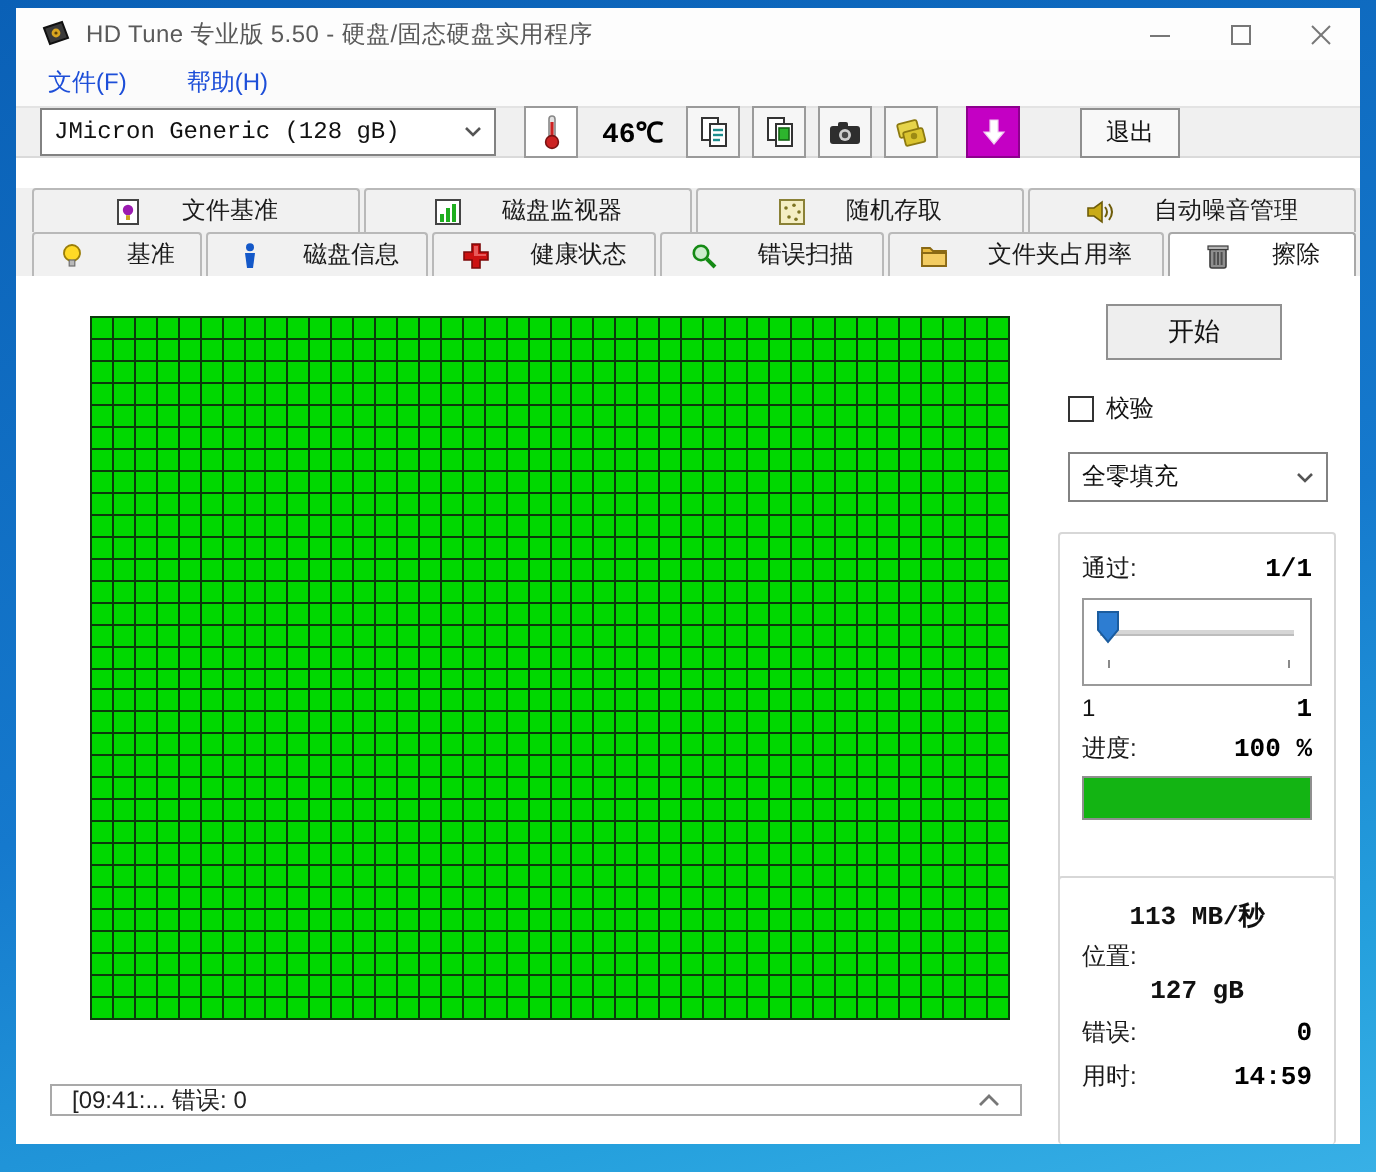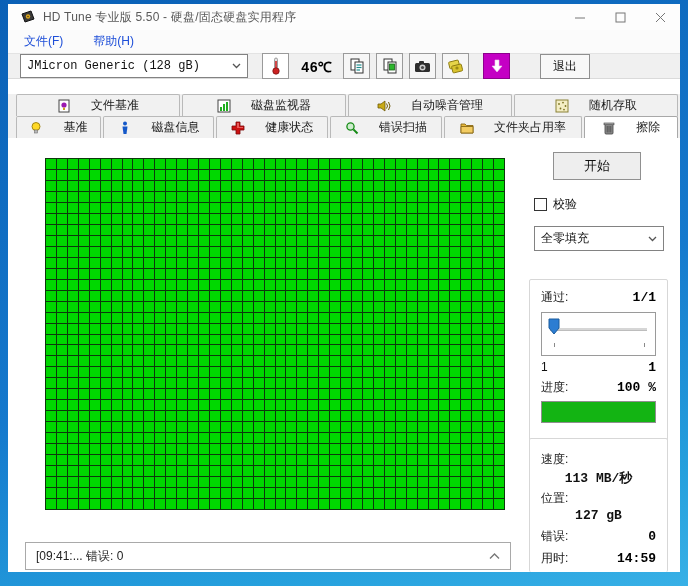--- a/index.html
+++ b/index.html
@@ -51,38 +51,38 @@
   .content{position:absolute;left:0;top:134px;width:100%;height:434px;background:#fff;}
   #scan-grid{position:absolute;left:37px;top:20px;width:460px;height:352px;display:grid;gap:1px;background:var(--grid_line);border:1px solid var(--grid_line);}
   #scan-grid .cell{background:var(--accent_green);}
 
   .startbtn{position:absolute;left:545px;top:14px;width:88px;height:28px;background:#eee;border:1px solid #909090;display:flex;align-items:center;justify-content:center;font-size:13px;}
   .verifyrow{position:absolute;left:526px;top:58px;display:flex;align-items:center;gap:6px;}
   .cbox{width:13px;height:13px;background:#fff;border:1px solid #333;}
   .fillcombo{position:absolute;left:526px;top:88px;width:130px;height:25px;font-size:12px;}
 
   .groupbox{position:absolute;border:1px solid #d7d7d7;border-radius:2px;background:#fff;padding:9px 11px;overflow:hidden;}
-  .g1{left:521px;top:141px;width:139px;height:206px;}
+  .g1{left:521px;top:128px;width:139px;height:206px;}
   .g2{left:521px;top:300px;width:139px;height:134px;border-bottom:none;}
   .row{display:flex;justify-content:space-between;align-items:baseline;margin-bottom:2px;}
   .lbl{color:#1a1a1a;}
   .mval{font-family:"Liberation Mono",monospace;font-weight:700;font-size:13px;color:#000;}
   .sliderbox{position:relative;height:44px;border:1px solid #9a9a9a;background:#fff;margin:6px 0 4px 0;}
   .slidertrack{position:absolute;left:8px;right:8px;top:15px;height:3px;background:#d6d6d6;border-bottom:1px solid #bdbdbd;}
   .sliderthumb{position:absolute;left:6px;top:5px;}
   .tickL{position:absolute;left:12px;bottom:8px;width:1px;height:4px;background:#8a8a8a;}
   .tickR{position:absolute;right:10px;bottom:8px;width:1px;height:4px;background:#8a8a8a;}
   .minmax{display:flex;justify-content:space-between;margin:2px 0 4px 0;}
   .pbar{height:22px;border:1px solid #8f8f8f;background:#fff;margin-top:5px;position:relative;overflow:hidden;}
   .pfill{position:absolute;left:0;top:0;bottom:0;background:var(--progress_green);}
   .statlbl{margin-top:3px;}
   .statval{text-align:center;font-family:"Liberation Mono",monospace;font-weight:700;font-size:13px;margin:1px 0 3px 0;}
   .statrow{display:flex;justify-content:space-between;align-items:baseline;margin-top:5px;}
 
-  .statuslog{position:absolute;left:17px;top:404px;width:486px;height:28px;border:1px solid #a9a9a9;background:#fff;display:flex;align-items:center;padding:0 10px;}
+  .statuslog{position:absolute;left:17px;top:404px;width:486px;height:16px;border:1px solid #a9a9a9;background:#fff;display:flex;align-items:center;padding:0 10px;}
   .statuslog .entry{color:#222;}
   .statuslog .scrollup{margin-left:auto;color:#777;}
 </style>
 </head>
 <body>
 
 <div class="desktop">
   <div class="window">
 
     <div class="titlebar">
@@ -190,36 +190,36 @@
           <svg class="ticon" viewBox="0 0 14 14">
             <rect x="1" y="1" width="12" height="12" fill="#fff" stroke="#444" stroke-width="1"></rect>
             <rect x="3" y="8" width="2" height="4" fill="#1fae1f"></rect>
             <rect x="6" y="5" width="2" height="7" fill="#1fae1f"></rect>
             <rect x="9" y="3" width="2" height="9" fill="#1fae1f"></rect>
           </svg>
           <span>磁盘监视器</span>
         </div>
         <div class="tab">
           <svg class="ticon" viewBox="0 0 14 14">
-            <polygon points="1,5 4,5 8,2 8,12 4,9 1,9" fill="#c9ab17" stroke="#6e5c09" stroke-width="0.8"></polygon>
-            <path d="M9.5,4.5 q2,2.5 0,5" fill="none" stroke="#6e5c09" stroke-width="1"></path>
-            <path d="M11.5,3 q3,4 0,8" fill="none" stroke="#6e5c09" stroke-width="1"></path>
-          </svg>
-          <span>自动噪音管理</span>
-        </div>
-        <div class="tab">
-          <svg class="ticon" viewBox="0 0 14 14">
             <rect x="1" y="1" width="12" height="12" fill="#f4eec4" stroke="#8a8136" stroke-width="1"></rect>
             <circle cx="4" cy="5" r="0.9" fill="#7d7422"></circle>
               <circle cx="8" cy="3.6" r="0.9" fill="#7d7422"></circle>
             <circle cx="10.5" cy="7" r="0.9" fill="#7d7422"></circle>
               <circle cx="5.5" cy="9.5" r="0.9" fill="#7d7422"></circle>
             <circle cx="9" cy="10.6" r="0.9" fill="#7d7422"></circle>
           </svg>
           <span>随机存取</span>
+        </div>
+        <div class="tab">
+          <svg class="ticon" viewBox="0 0 14 14">
+            <polygon points="1,5 4,5 8,2 8,12 4,9 1,9" fill="#c9ab17" stroke="#6e5c09" stroke-width="0.8"></polygon>
+            <path d="M9.5,4.5 q2,2.5 0,5" fill="none" stroke="#6e5c09" stroke-width="1"></path>
+            <path d="M11.5,3 q3,4 0,8" fill="none" stroke="#6e5c09" stroke-width="1"></path>
+          </svg>
+          <span>自动噪音管理</span>
         </div>
       </div>
       <div class="tabrow r2">
         <div class="tab" style="flex:0.7;">
           <svg class="ticon" viewBox="0 0 14 14">
             <circle cx="7" cy="5.5" r="4" fill="#ffd926" stroke="#9a7d08" stroke-width="0.9"></circle>
             <rect x="5.6" y="9" width="2.8" height="3" fill="#b9b9b9" stroke="#6e6e6e" stroke-width="0.6"></rect>
           </svg>
           <span>基准</span>
         </div>
@@ -1649,21 +1649,20 @@
         <div class="row">
           <span class="lbl">进度:</span>
           <span class="mval">100 %</span>
         </div>
         <div class="pbar">
           <div class="pfill" style="width: 100%;"></div>
         </div>
       </div>
 
       <div class="groupbox g2">
-        <div class="lbl statlbl">速度:</div>
         <div class="statval">113 MB/秒</div>
         <div class="lbl statlbl">位置:</div>
         <div class="statval">127 gB</div>
         <div class="statrow">
           <span class="lbl">错误:</span>
           <span class="mval">0</span>
         </div>
         <div class="statrow">
           <span class="lbl">用时:</span>
           <span class="mval">14:59</span>

